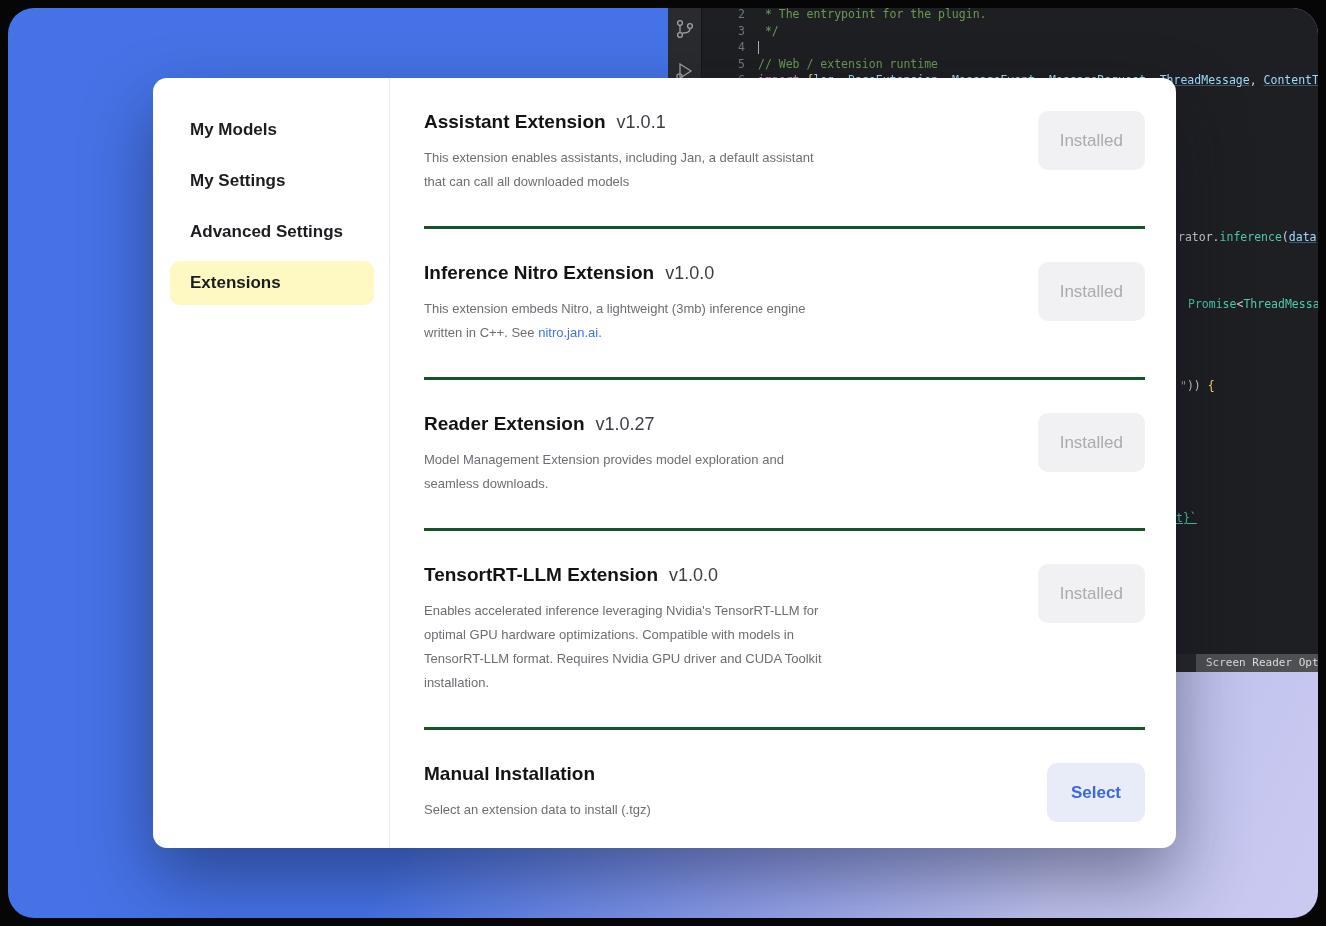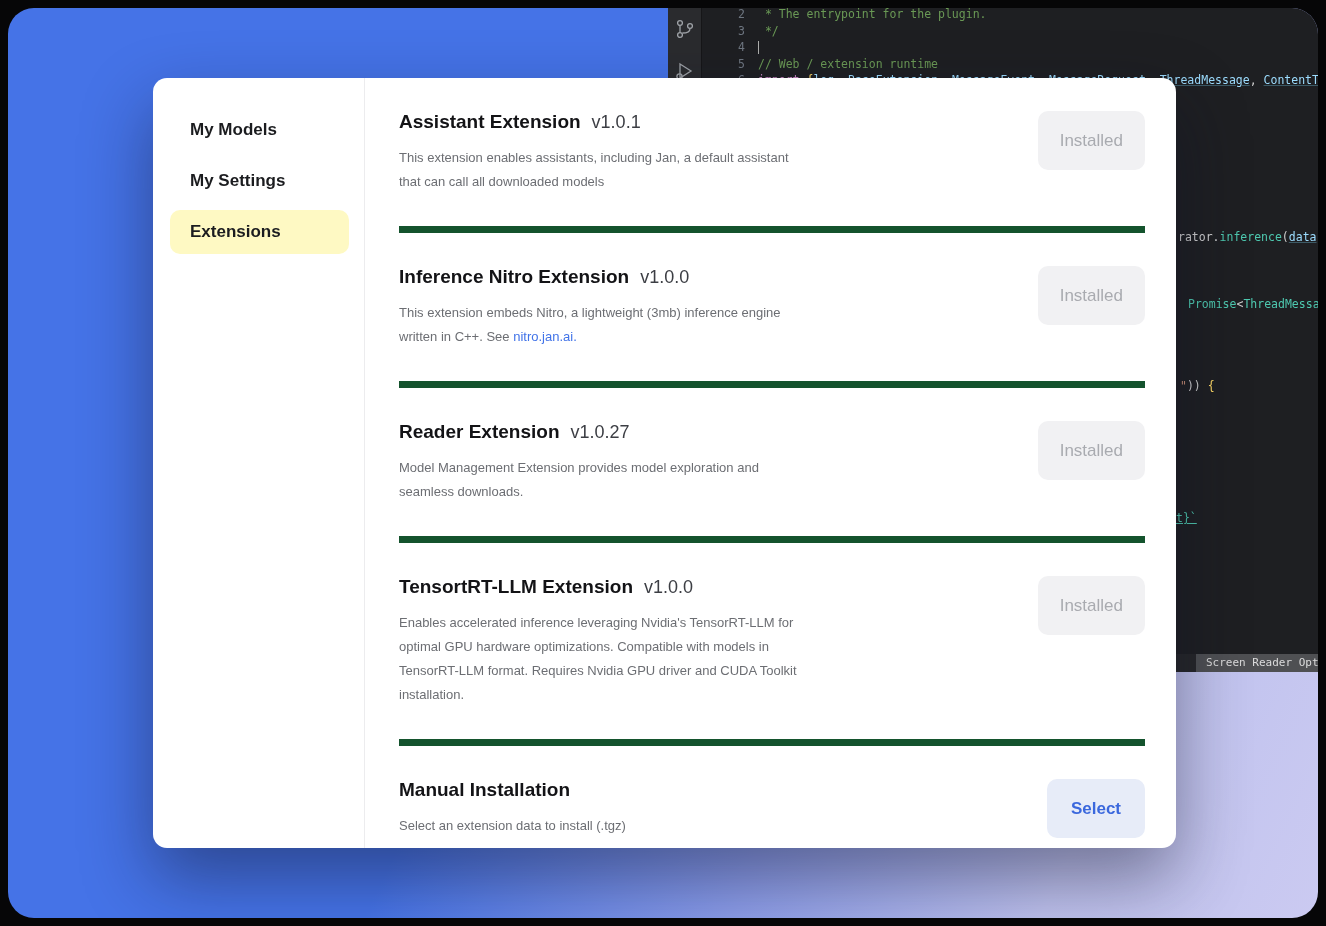--- a/index.html
+++ b/index.html
@@ -52,33 +52,33 @@
     background:#4f5053; color:#dcdcdc; padding:0 10px; white-space:nowrap;
   }
   
   .modal {
     position:absolute; left:145px; top:70px; width:1023px; height:770px;
     background:#ffffff; border-radius:14px;
     box-shadow:0 30px 70px rgba(15,18,40,.45);
     display:flex; overflow:hidden;
   }
   .sidebar {
-    width:212px; flex:0 0 auto; border-right:1px solid #ececee;
+    width:237px; flex:0 0 auto; border-right:1px solid #ececee;
     padding:30px 15px 0 17px; display:flex; flex-direction:column; gap:7px;
   }
   .side-item {
     height:44px; line-height:44px; padding-left:20px;
     font-size:17px; font-weight:600; color:#1b1c1f;
     border-radius:10px; cursor:pointer; white-space:nowrap;
   }
   .side-item.active { background:#fef9c3; }
   .content { flex:1; padding:0 31px 0 34px; overflow:hidden; }
   .row {
     display:flex; justify-content:space-between; align-items:flex-start;
-    padding:33px 0 32px; border-bottom:7px solid #14532d;
+    padding:33px 0 32px; border-bottom:3px solid #14532d;
   }
   .row.last { border-bottom:none; }
   .row-text { max-width:620px; }
   .row-title { font-size:19px; font-weight:700; color:#131316; margin-bottom:13px; }
   .row-title .ver { font-weight:400; font-size:18px; color:#3c3e44; margin-left:11px; }
   .row-desc { font-size:13px; line-height:24px; color:#6c6e73; white-space:pre-line; }
   .row-desc a { color:#4173e8; text-decoration:none; cursor:pointer; }
   .btn {
     flex:0 0 auto; height:59px; border:none; border-radius:10px;
     font-family:"Liberation Sans", sans-serif; font-size:17px;
@@ -121,20 +121,21 @@
       <div class="frag" style="left: 520px; top: 288px;"><span class="tk-teal">Promise</span><span class="tk-plain">&lt;</span><span class="tk-teal">ThreadMessage</span></div>
       <div class="frag" style="left: 512px; top: 370px;"><span class="tk-string">"</span><span class="tk-plain">)) </span><span class="tk-brace">{</span></div>
       <div class="frag" style="left: 508px; top: 502px;"><span class="tk-teal tk-underline">t}`</span></div>
     </div>
 
   <div class="modal">
 
     <aside class="sidebar">
       <div class="side-item">My Models</div>
       <div class="side-item">My Settings</div>
+      <div class="side-item">Advanced Settings</div>
       <div class="side-item active">Extensions</div>
     </aside>
 
     <main class="content">
 
       <section class="row">
         <div class="row-text">
           <h3 class="row-title">
             <span>Assistant Extension</span><span class="ver">v1.0.1</span>
           </h3>

